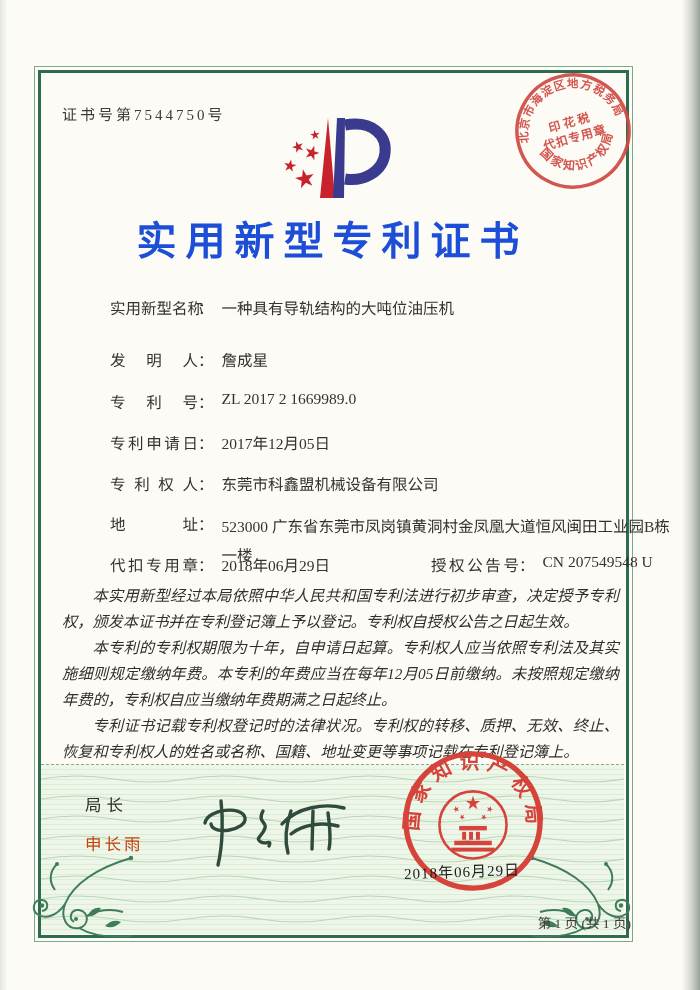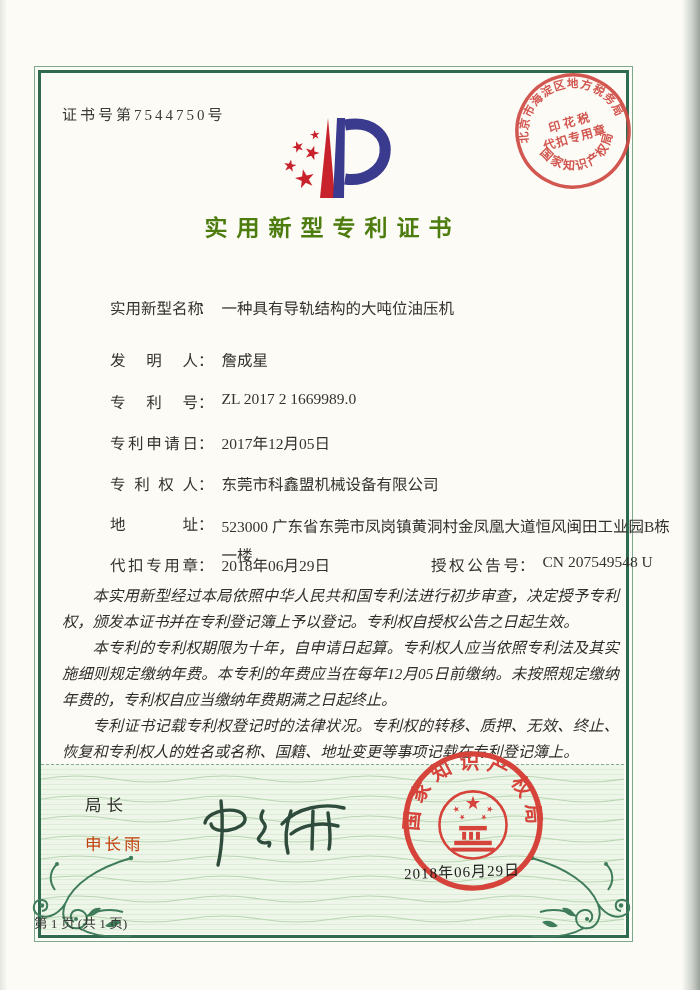--- a/index.html
+++ b/index.html
@@ -13,38 +13,38 @@
   .frame{position:absolute;left:34px;top:66px;width:597px;height:874px;border:1px solid #7aa98b;}
   .frame-inner{position:absolute;inset:3px;border:3px solid #2f6b4e;}
   
   .panel{position:absolute;left:41px;top:764px;width:583px;height:169px;
     background:repeating-linear-gradient(180deg,#eef5e9 0px,#eef5e9 4px,#dcecd6 4px,#dcecd6 5px);
     border-top:1px dashed #86ad8d;}
   .panel svg{position:absolute;inset:0;}
   .cert-no{position:absolute;left:62px;top:103px;font-size:15px;letter-spacing:3px;color:#3b3b38;}
   .logo{position:absolute;left:281px;top:108px;}
   .title{position:absolute;left:34px;top:209px;width:597px;text-align:center;
-    font-size:23px;font-weight:bold;letter-spacing:9px;color:#4d7c0f;}
+    font-size:40px;font-weight:bold;letter-spacing:9px;color:#1d4ed8;}
   .stamp{position:absolute;left:512px;top:70px;transform:rotate(-16deg);opacity:.92;}
   .fields{position:absolute;left:62px;top:0;width:566px;font-size:15.5px;color:#33332f;}
   .row{position:absolute;left:0;white-space:nowrap;margin-left:48px;}
   .lbl{display:inline-block;width:88px;text-align:justify;text-align-last:justify;vertical-align:top;}
   .colon{display:inline-block;vertical-align:top;}
   .val{display:inline-block;margin-left:8px;vertical-align:top;}
   .val-wrap{display:inline-block;margin-left:8px;width:450px;white-space:normal;line-height:29px;vertical-align:top;}
   .pair2{position:absolute;left:321px;top:0;}
   .paras{position:absolute;left:62px;top:583px;width:557px;}
   .paras p{margin:0;font-size:15.2px;line-height:26px;text-align:justify;text-indent:2em;
     font-style:italic;color:#2f2f2b;}
   .commissioner{position:absolute;left:85px;top:792px;font-size:16.5px;letter-spacing:5px;color:#2c2c28;}
   .commissioner-name{position:absolute;left:85px;top:831px;font-size:16.5px;letter-spacing:3px;color:#c2410c;}
   .signature{position:absolute;left:185px;top:778px;}
   .seal{position:absolute;left:399px;top:747px;}
   .seal-date{position:absolute;left:404px;top:860px;font-size:15px;color:#1e1e1c;letter-spacing:1px;transform:rotate(-2deg);}
-  .footer{position:absolute;left:34px;top:912px;width:597px;text-align:left;font-size:13.5px;color:#3a3a36;}
+  .footer{position:absolute;left:34px;top:912px;width:597px;text-align:right;font-size:13.5px;color:#3a3a36;}
   .flourish{position:absolute;top:852px;}
   .flourish.left{left:27px;}
   .flourish.right{left:528px;transform:scaleX(-1);}
 </style>
 </head>
 <body>
 
 <div class="scan">
 
   <div class="frame">

